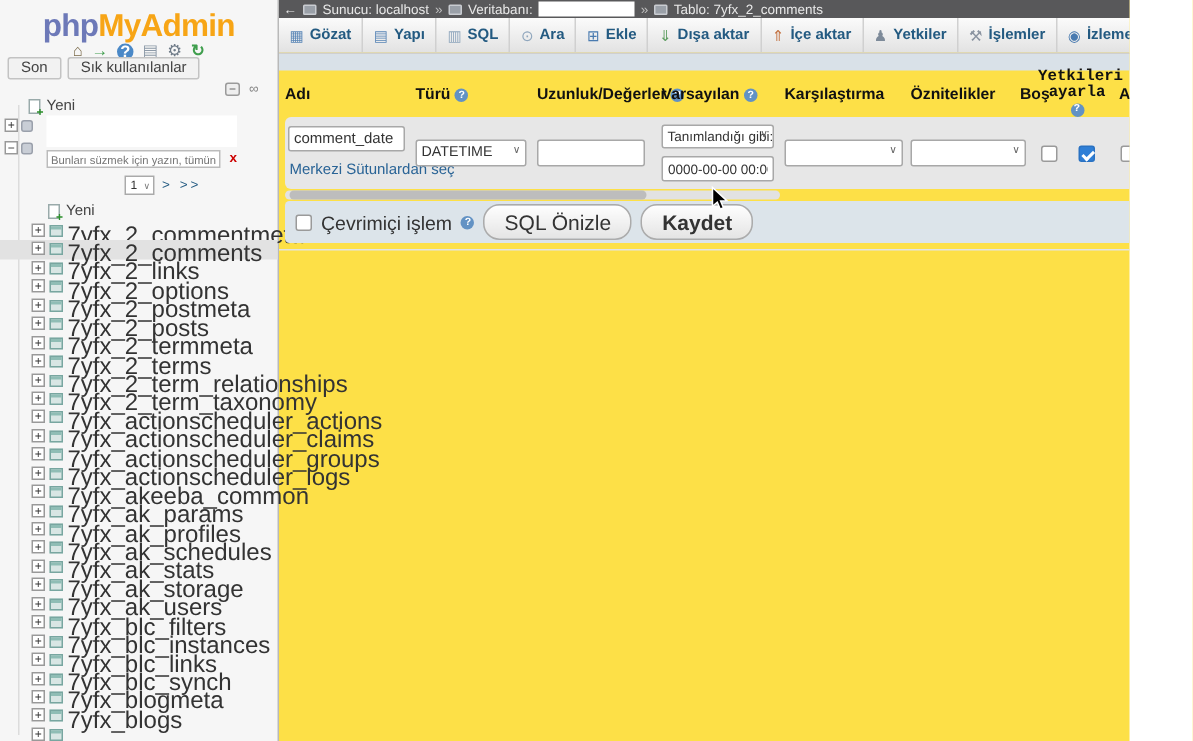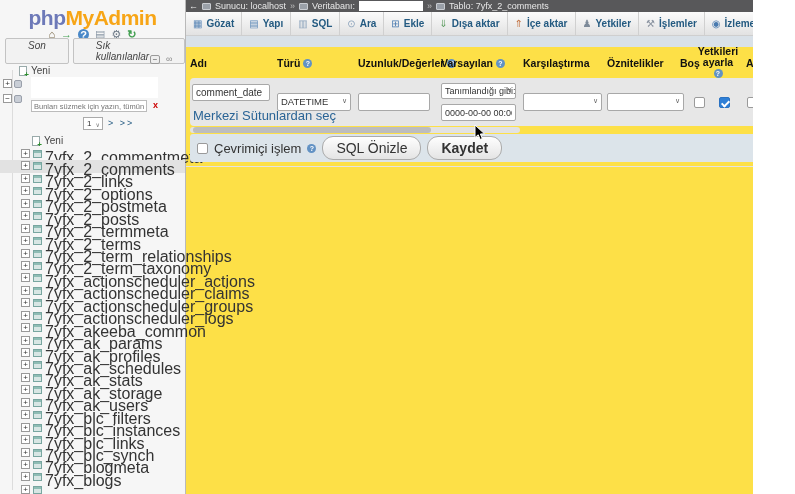--- a/index.html
+++ b/index.html
@@ -19,21 +19,21 @@
   .navicons span { font-size:11px; line-height:12px; }
   .icon-home { color:#7a6a4a; }
   .icon-logout { color:#3f9e4d; font-weight:bold; }
   .icon-help-circ { display:inline-block; width:11px; height:11px; border-radius:50%;
     background:#4a88c7; color:#fff; font-size:8px; font-weight:bold; text-align:center; line-height:11px; }
   .icon-docs { color:#8d9aa8; }
   .icon-settings { color:#6f7b88; }
   .icon-refresh { color:#3f9e4d; font-weight:bold; }
   .quicktabs { position:absolute; top:38px; left:5px; display:flex; gap:4px; }
   .quicktabs .qtab { font-size:10px; color:#444; border:1px solid #c3c3c3;
-    background:#f2f2f2; padding:1px 22px; border-radius:2px;font-style:italic; }
+    background:#f2f2f2; padding:1px 8px; border-radius:2px; }
   .treectrl { position:absolute; top:54px; left:150px; display:flex; gap:6px; align-items:center; }
   .boxicon { display:inline-block; width:10px; height:9px; border:1px solid #9a9a9a;
     background:#eee; font-size:8px; line-height:7px; text-align:center; color:#555; border-radius:2px;}
   .icon-link { color:#888; font-size:9px; }
 
   .trunk { position:absolute; left:12px; top:70px; width:1px; height:420px; background:#dcdcdc; }
 
   .expander { position:absolute; width:9px; height:9px; border:1px solid #999; background:#fff;
     font-size:8px; line-height:7px; text-align:center; color:#333; }
   .dbicon { position:absolute; width:8px; height:8px; background:#c9ced6; border:1px solid #9aa0ab; border-radius:2px; }
@@ -84,21 +84,21 @@
     color:#fff; font-size:7px; font-weight:bold; text-align:center; line-height:9px; vertical-align:1px; margin-left:3px;}
 
   
   #panel { position:absolute; left:190px; top:78px; width:610px; height:48px;
     background:#e7e7e7; border-radius:4px 0 0 4px; }
   .tinput { position:absolute; background:#fff; border:1px solid #a8a8a8; font-size:10px;
     color:#333; padding:0 3px; font-family:"Liberation Sans", sans-serif; border-radius:2px; }
   .tselect { position:absolute; background:#fff; border:1px solid #a8a8a8; font-size:9.5px;
     color:#333; padding-left:3px; border-radius:2px; overflow:hidden; white-space:nowrap; }
   .tselect .chev { position:absolute; right:3px; top:50%; transform:translateY(-55%); font-size:7px; color:#666; }
-  .centrallink { position:absolute; left:193px; top:108px; font-size:13px; color:#2a6496; }
+  .centrallink { position:absolute; left:193px; top:108px; font-size:10px; color:#2a6496; }
   .cb { position:absolute; width:11px; height:11px; border:1px solid #9a9a9a; background:#fff; border-radius:2px; }
   .cb.checked { background:#2f7fd6; border-color:#2a72c2; }
   .cb.checked::after { content:""; position:absolute; left:3px; top:1px; width:3px; height:6px;
     border:solid #fff; border-width:0 2px 2px 0; transform:rotate(45deg); }
 
   .hscroll-track { position:absolute; left:190px; top:127px; width:330px; height:6px;
     background:#e2e2e2; border-radius:3px; }
   .hscroll-thumb { position:absolute; left:3px; top:0; width:238px; height:6px;
     background:#bdbdbd; border-radius:3px; }
 
@@ -371,21 +371,21 @@
 
   <div class="strip"></div>
 
   <div class="colhead" style="left:190px;top:57px;">Adı</div>
   <div class="colhead" style="left:277px;top:57px;"><span>Türü</span><span class="helpico">?</span></div>
   <div class="colhead" style="left:358px;top:57px;"><span>Uzunluk/Değerler</span><span class="helpico">?</span></div>
   <div class="colhead" style="left:441px;top:57px;"><span>Varsayılan</span><span class="helpico">?</span></div>
   <div class="colhead" style="left:523px;top:57px;">Karşılaştırma</div>
   <div class="colhead" style="left:607px;top:57px;">Öznitelikler</div>
   <div class="colhead" style="left:680px;top:57px;">Boş</div>
-  <div class="colhead" style="left:692px;top:46px;width:52px;text-align:center;line-height:11px;">
+  <div class="colhead" style="left:692px;top:46px;width:52px;text-align:center;line-height:11px;font-family:Liberation Mono, monospace;">
     <span style="display:block;">Yetkileri</span>
     <span style="display:block;">ayarla</span>
     <span class="helpico" style="margin:1px 0 0 0;">?</span>
   </div>
   <div class="colhead" style="left:746px;top:57px;">A_I</div>
   <div class="colhead" style="left:764px;top:57px;">Açıklamalar</div>
 
   <div id="panel"></div>
 
   <input class="tinput" style="left: 192px; top: 84px; width: 78px; height: 17px;" value="comment_date">

